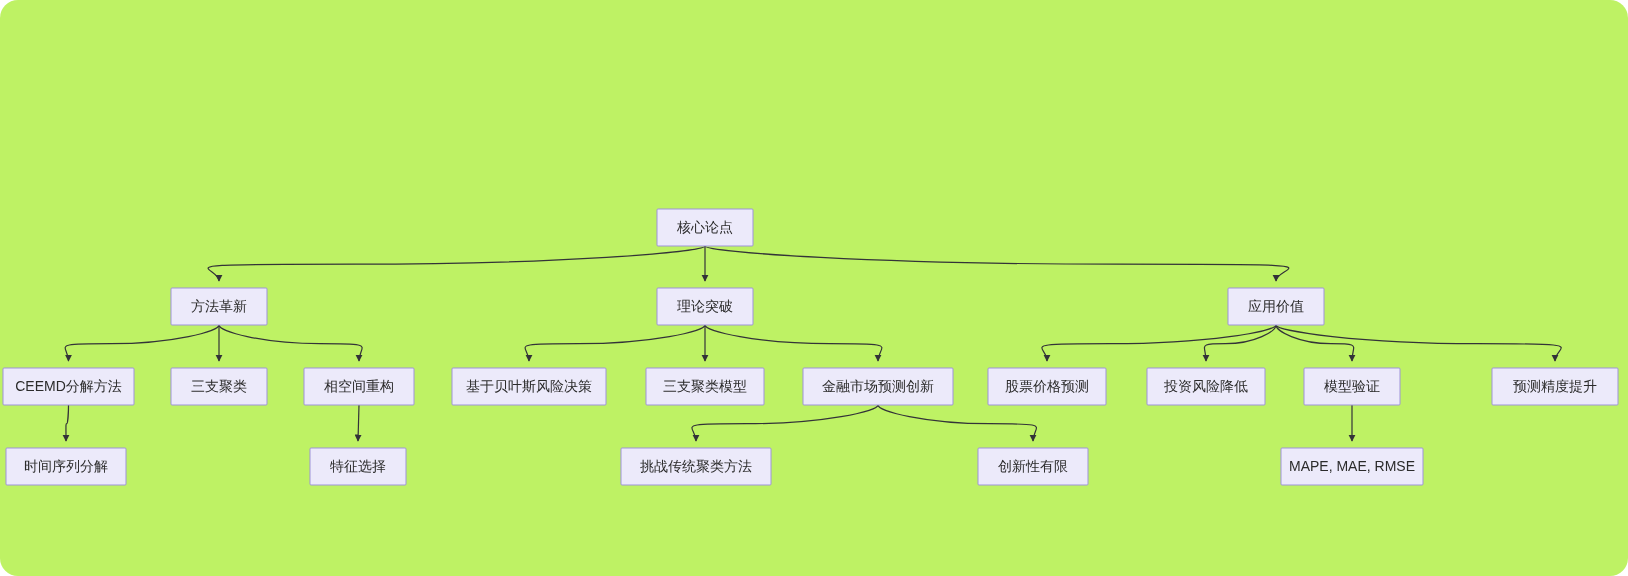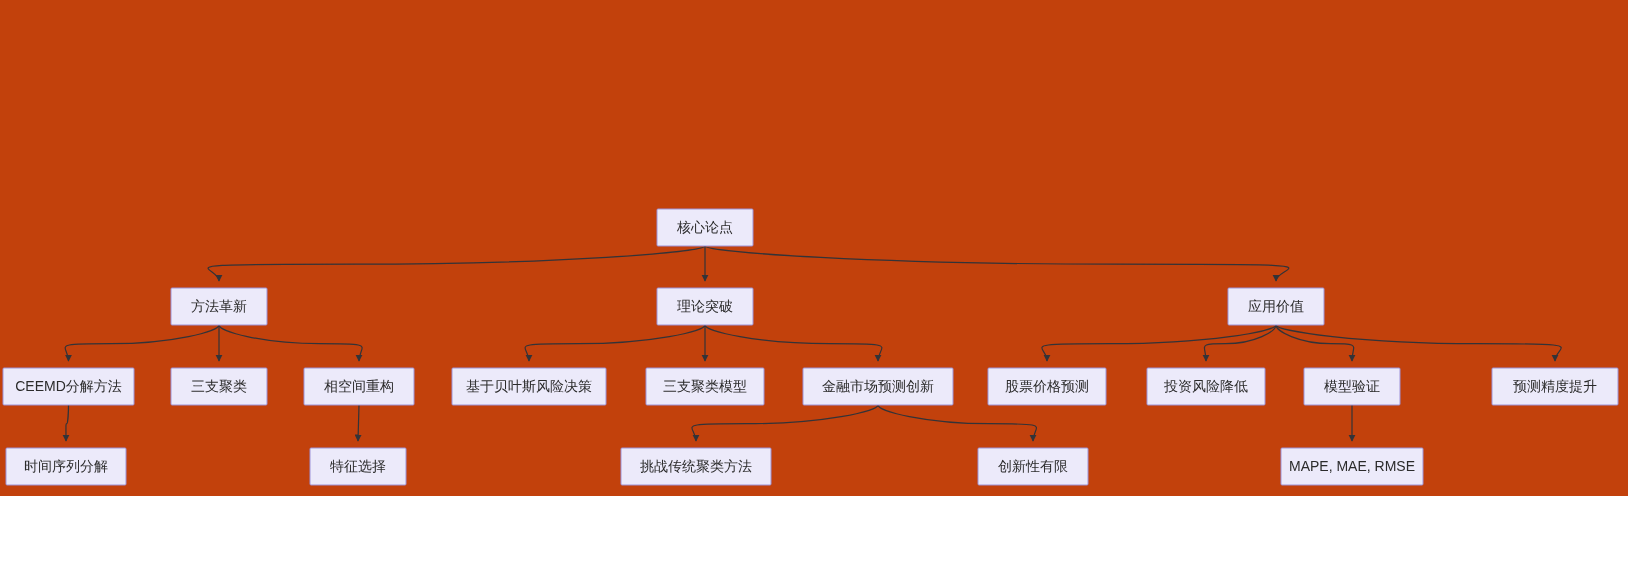--- a/index.html
+++ b/index.html
@@ -9,22 +9,23 @@
   }
   body {
     width: 1628px;
     height: 576px;
     font-family: "Liberation Sans", "DejaVu Sans", sans-serif;
     overflow: hidden;
   }
   #diagram-root {
     position: relative;
     width: 1628px;
-    height: 496px;
-    background: #c2410c;
+    height: 576px;
+    background: #bef264;
+    border-radius: 18px;
   }
   svg#flowchart {
     display: block;
     width: 1628px;
     height: 576px;
   }
   .node-box {
     fill: #ECEAFA;
     stroke: #9E93D8;
     stroke-width: 1;

